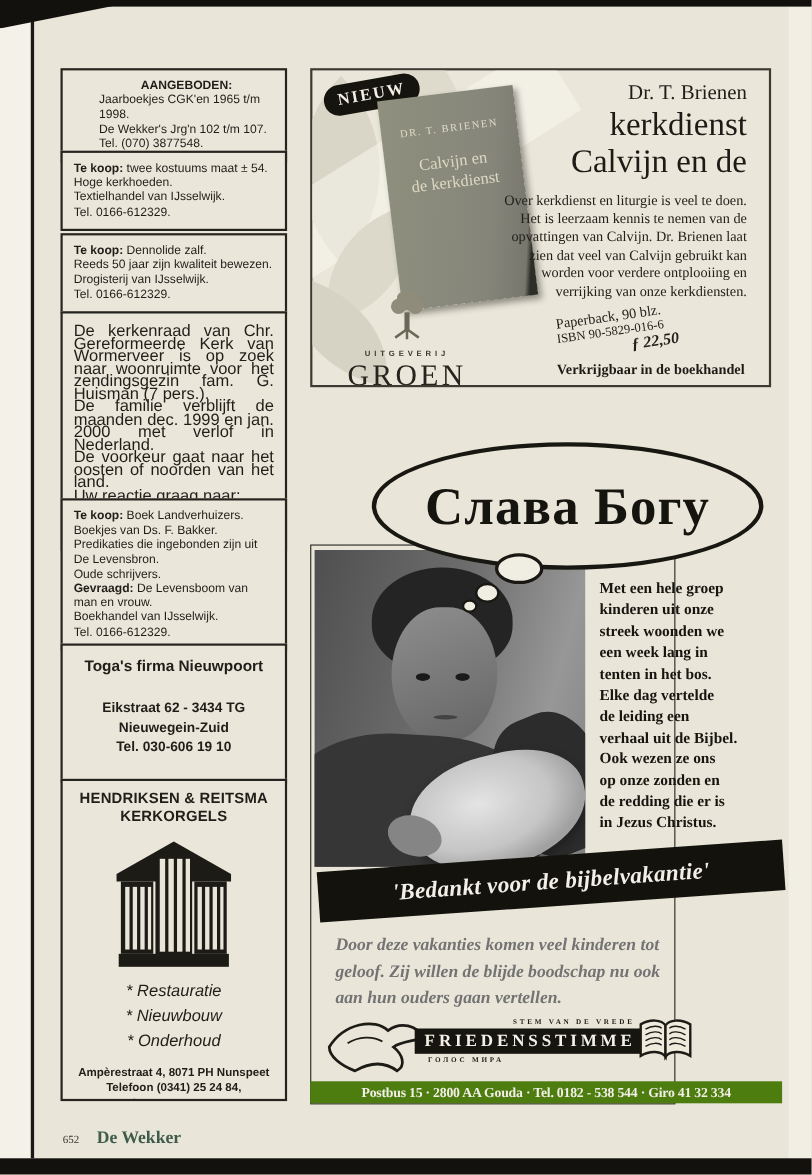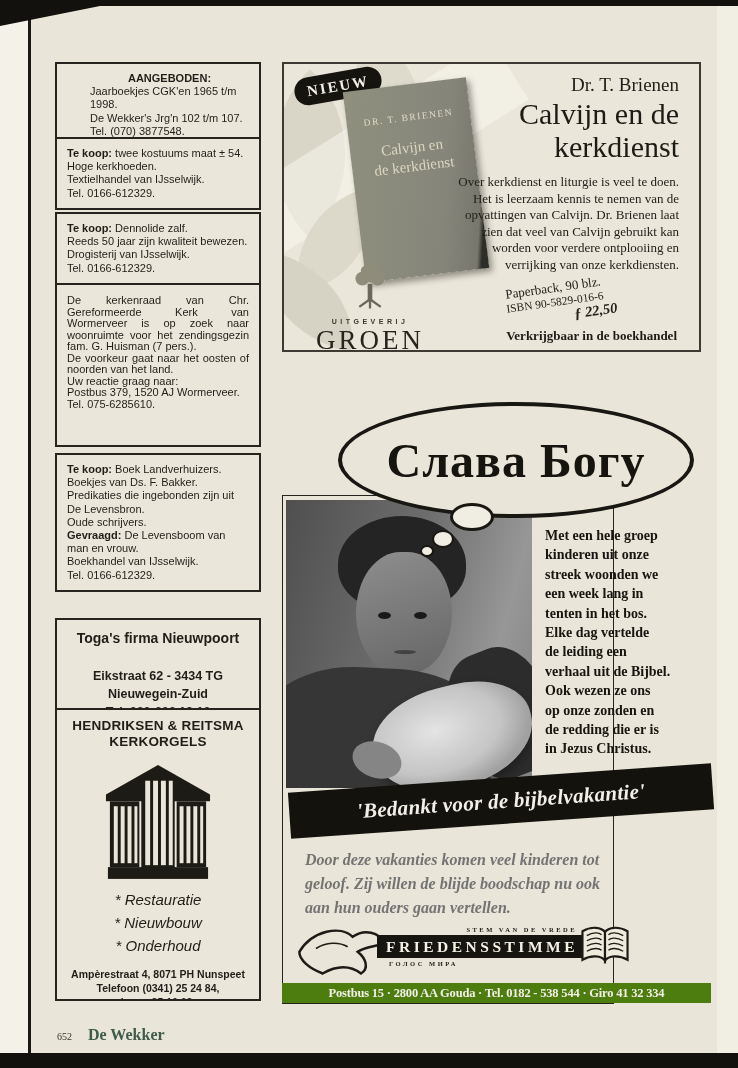--- a/index.html
+++ b/index.html
@@ -144,39 +144,40 @@
     <div class="ln"><span class="b"></span><span>Tel. 0166-612329.</span></div>
   </div>
 
   <div class="adbox" style="top:212px;">
     <div class="ln"><span class="b">Te koop:</span><span> Dennolide zalf.</span></div>
     <div class="ln"><span class="b"></span><span>Reeds 50 jaar zijn kwaliteit bewezen.</span></div>
     <div class="ln"><span class="b"></span><span>Drogisterij van IJsselwijk.</span></div>
     <div class="ln"><span class="b"></span><span>Tel. 0166-612329.</span></div>
   </div>
 
-  <div class="adbox justify" style="top:283px;min-height:164px;font-size:11px;line-height:11.5px;padding-top:10px;">
+  <div class="adbox justify" style="top:283px;min-height:164px;font-size:15px;line-height:11.5px;padding-top:10px;">
     <div class="ln"><span class="b"></span><span>De kerkenraad van Chr. Gereformeerde Kerk van Wormerveer is op zoek naar woonruimte voor het zendingsgezin fam. G. Huisman (7 pers.).</span></div>
+    <div class="ln"><span class="b"></span><span>De familie verblijft de maanden dec. 1999 en jan. 2000 met verlof in Nederland.</span></div>
     <div class="ln"><span class="b"></span><span>De voorkeur gaat naar het oosten of noorden van het land.</span></div>
     <div class="ln"><span class="b"></span><span>Uw reactie graag naar:</span></div>
     <div class="ln"><span class="b"></span><span>Postbus 379, 1520 AJ Wormerveer.</span></div>
     <div class="ln"><span class="b"></span><span>Tel. 075-6285610.</span></div>
   </div>
 
   <div class="adbox" style="top:453px;">
     <div class="ln"><span class="b">Te koop:</span><span> Boek Landverhuizers.</span></div>
     <div class="ln"><span class="b"></span><span>Boekjes van Ds. F. Bakker.</span></div>
     <div class="ln"><span class="b"></span><span>Predikaties die ingebonden zijn uit De Levensbron.</span></div>
     <div class="ln"><span class="b"></span><span>Oude schrijvers.</span></div>
     <div class="ln"><span class="b">Gevraagd:</span><span> De Levensboom van man en vrouw.</span></div>
     <div class="ln"><span class="b"></span><span>Boekhandel van IJsselwijk.</span></div>
     <div class="ln"><span class="b"></span><span>Tel. 0166-612329.</span></div>
   </div>
 
-  <div class="adbox toga" style="top:618px;height:127px;">
+  <div class="adbox toga" style="top:585px;height:127px;">
     <div class="title">Toga's firma Nieuwpoort</div>
     <div class="addr">
       <div>Eikstraat 62 - 3434 TG</div>
       <div>Nieuwegein-Zuid</div>
       <div>Tel. 030-606 19 10</div>
     </div>
   </div>
 
   <div class="adbox organ" style="top:708px;height:293px;overflow:hidden;">
     <div class="t1">HENDRIKSEN &amp; REITSMA</div>
@@ -223,22 +224,22 @@
       </div>
     <div class="cover">
       <div class="cauthor">DR. T. BRIENEN</div>
       <div class="ctitle">
         <div>Calvijn en</div>
         <div>de kerkdienst</div>
       </div>
     </div>
     <div class="bk-author">Dr. T. Brienen</div>
     <div class="bk-title">
+      <div>kerkdienst</div>
       <div>Calvijn en de</div>
-      <div>kerkdienst</div>
     </div>
     <div class="bk-body">Over kerkdienst en liturgie is veel te doen. Het is leerzaam kennis te nemen van de opvattingen van Calvijn. Dr. Brienen laat zien dat veel van Calvijn gebruikt kan worden voor verdere ontplooiing en verrijking van onze kerkdiensten.</div>
     <div class="specs">
       <div class="s1">Paperback, 90 blz.</div>
       <div class="s2">ISBN 90-5829-016-6</div>
       <div class="price">ƒ 22,50</div>
     </div>
     <div class="publisher">
       <div>
         <svg width="46" height="50" viewBox="0 0 60 64">

